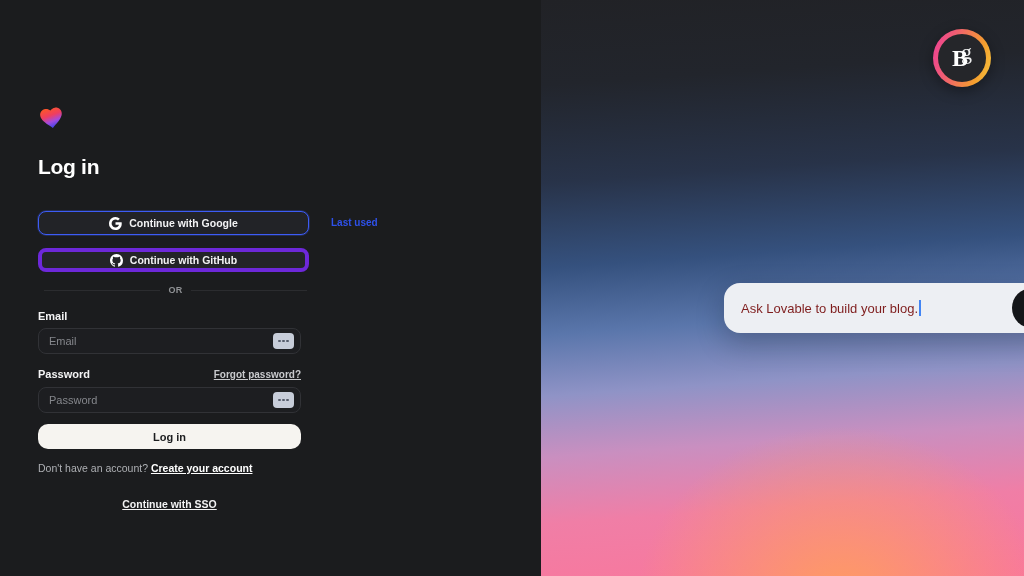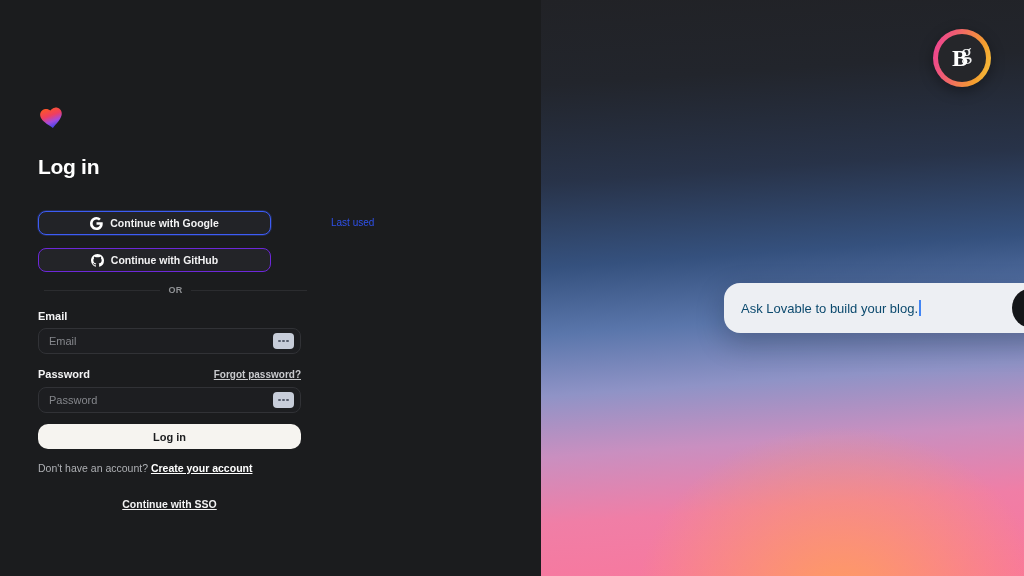--- a/index.html
+++ b/index.html
@@ -6,28 +6,28 @@
   html,body { width:1024px; height:576px; background:#000; font-family:"Liberation Sans", sans-serif; }
   #screen { position:relative; width:1024px; height:576px; overflow:hidden; background:#1b1c1e; }
 
   
   .left-pane { position:absolute; left:0; top:0; width:541px; height:576px; background:#1b1c1e;margin-top:11px; }
 
   .heart-logo { position:absolute; left:38px; top:94px; width:27px; height:26px; }
 
   .page-title { position:absolute; left:38px; top:144px; font-size:21px; font-weight:700; color:#ffffff; letter-spacing:-0.3px; }
 
-  .oauth-btn { position:absolute; left:38px; width:233px; height:24px; border-radius:8px;
+  .oauth-btn { position:absolute; left:38px; width:271px; height:24px; border-radius:8px;
     display:flex; align-items:center; justify-content:center; gap:7px;
     font-size:10.5px; font-weight:700; color:#f2f2f3; cursor:pointer; }
   .btn-google { top:200px; background:#222327; border:1px solid #3d5cf5; box-shadow:0 0 0 1px rgba(61,92,245,0.25); }
-  .btn-github { top:237px; background:#232428; border:1px solid #6d28d9; }
+  .btn-github { top:237px; background:#232428; border:4px solid #6d28d9; }
   .oauth-btn svg { display:block; }
 
-  .last-used { position:absolute; left:307px; top:206px; font-size:10px; font-weight:400; color:#2e51ea;padding-left:24px; }
+  .last-used { position:absolute; left:307px; top:206px; font-size:10px; font-weight:700; color:#2e51ea;padding-left:24px; }
 
   .divider { position:absolute; left:44px; top:274px; width:263px; display:flex; align-items:center; gap:8px; }
   .divider .line { flex:1; height:1px; background:#2b2c2f; }
   .divider .or-text { font-size:9px; font-weight:700; color:#8f9194; letter-spacing:0.3px; }
 
   .field-label { font-size:11px; font-weight:700; color:#f4f4f5; }
   .label-email { position:absolute; left:38px; top:299px; }
   .pwd-row { position:absolute; left:38px; top:357px; width:263px; display:flex; justify-content:space-between; align-items:baseline; }
   .forgot-link { font-size:10px; font-weight:600; color:#c9cacd; text-decoration:underline; cursor:pointer;padding-left:27px; }
 
@@ -64,21 +64,21 @@
     display:flex; align-items:center; justify-content:center;
     box-shadow:0 4px 14px rgba(0,0,0,0.35); }
   .brand-badge .inner { width:48px; height:48px; border-radius:50%; background:#25262a;
     display:flex; align-items:center; justify-content:center; }
   .brand-badge .mono-b { font-family:"Liberation Serif", serif; font-weight:700; font-size:24px; color:#ffffff; line-height:1; }
   .brand-badge .mono-g { font-family:"Liberation Serif", serif; font-weight:400; font-size:22px;
     color:rgba(255,255,255,0.92); line-height:1; margin-left:-7px; transform:translateY(-6px); }
 
   .prompt-bar { position:absolute; left:183px; top:283px; width:332px; height:50px; border-radius:16px;
     background:#edeff3; box-shadow:0 10px 28px rgba(10,14,24,0.25); display:flex; align-items:center; }
-  .prompt-text { margin-left:17px; font-size:13px; color:#0c4a6e; white-space:nowrap; }
+  .prompt-text { margin-left:17px; font-size:13px; color:#7f1d1d; white-space:nowrap; }
   .text-cursor { width:2px; height:16px; background:#4285f4; margin-left:1px; }
   .prompt-send-btn { position:absolute; left:288px; top:5px; width:40px; height:40px; border-radius:50%;
     background:#141619; border:none; cursor:pointer; }
 </style>
 </head>
 <body>
 
 <div id="screen">
 
   <div class="left-pane">

